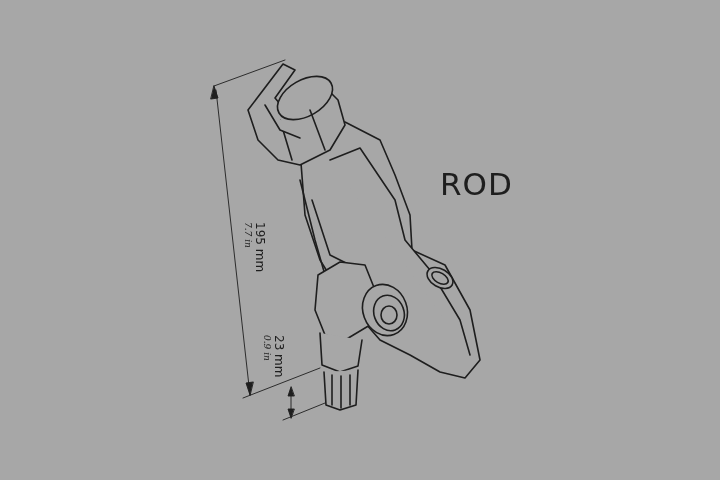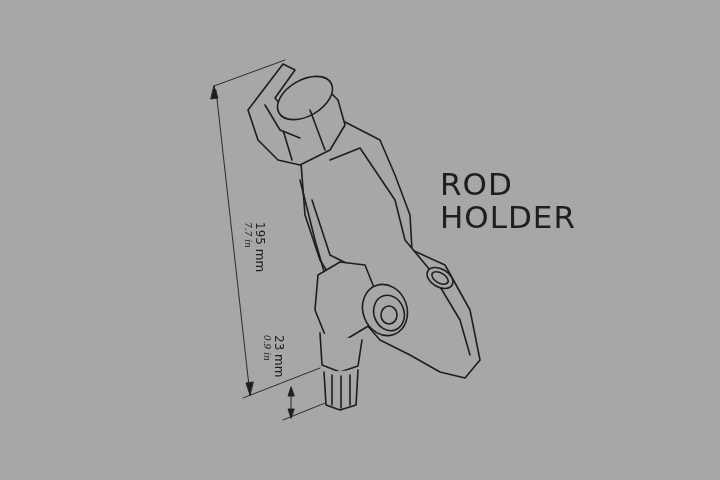--- a/index.html
+++ b/index.html
@@ -60,21 +60,20 @@
       <path d="M324,372 L326,405 L340,410 L356,405 L358,370"></path>
       <line x1="332" y1="375" x2="332" y2="405"></line>
       <line x1="341" y1="376" x2="341" y2="408"></line>
       <line x1="350" y1="375" x2="350" y2="405"></line>
     </g>
   </g>
 </svg>
 
 <div class="title">
   <div>ROD</div>
-  <div>HOLDER</div>
 </div>
 
 <div class="dim-label" style="left:267px; top:222px;">
   <div class="dim-main">195 mm</div>
   <div class="dim-sub">7.7 in</div>
 </div>
 
 <div class="dim-label" style="left:286px; top:335px;">
   <div class="dim-main">23 mm</div>
   <div class="dim-sub">0.9 in</div>

